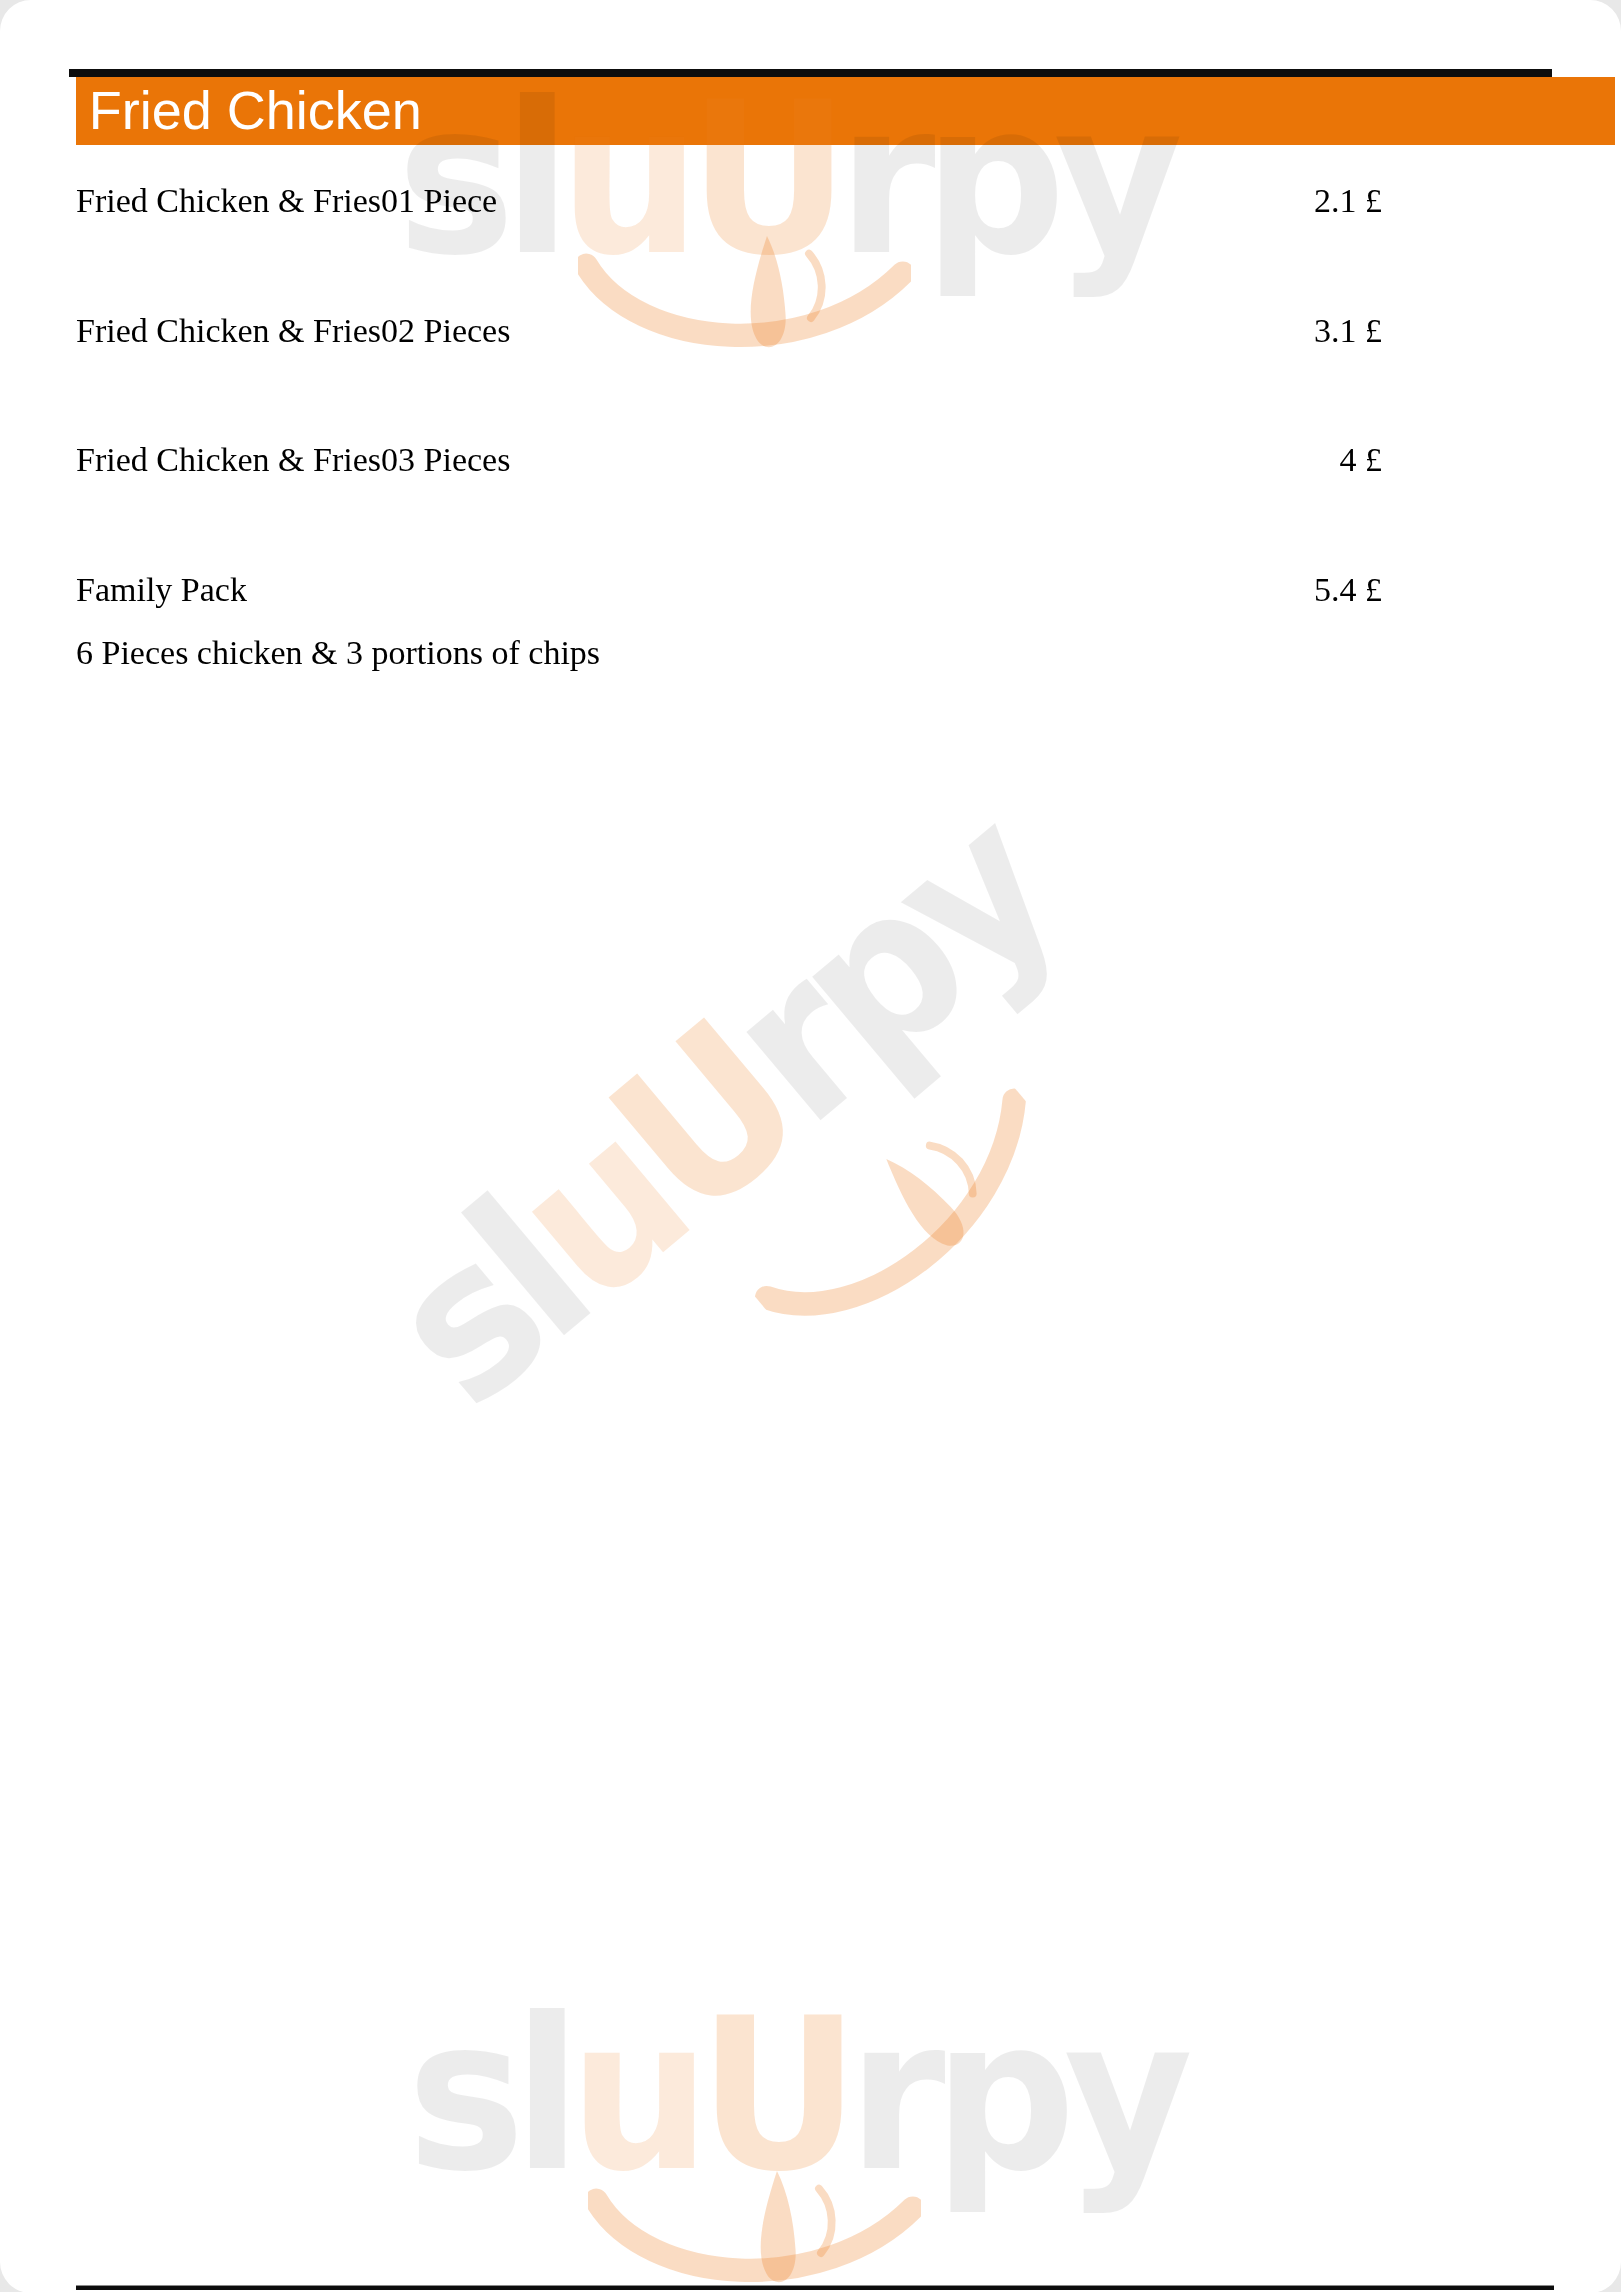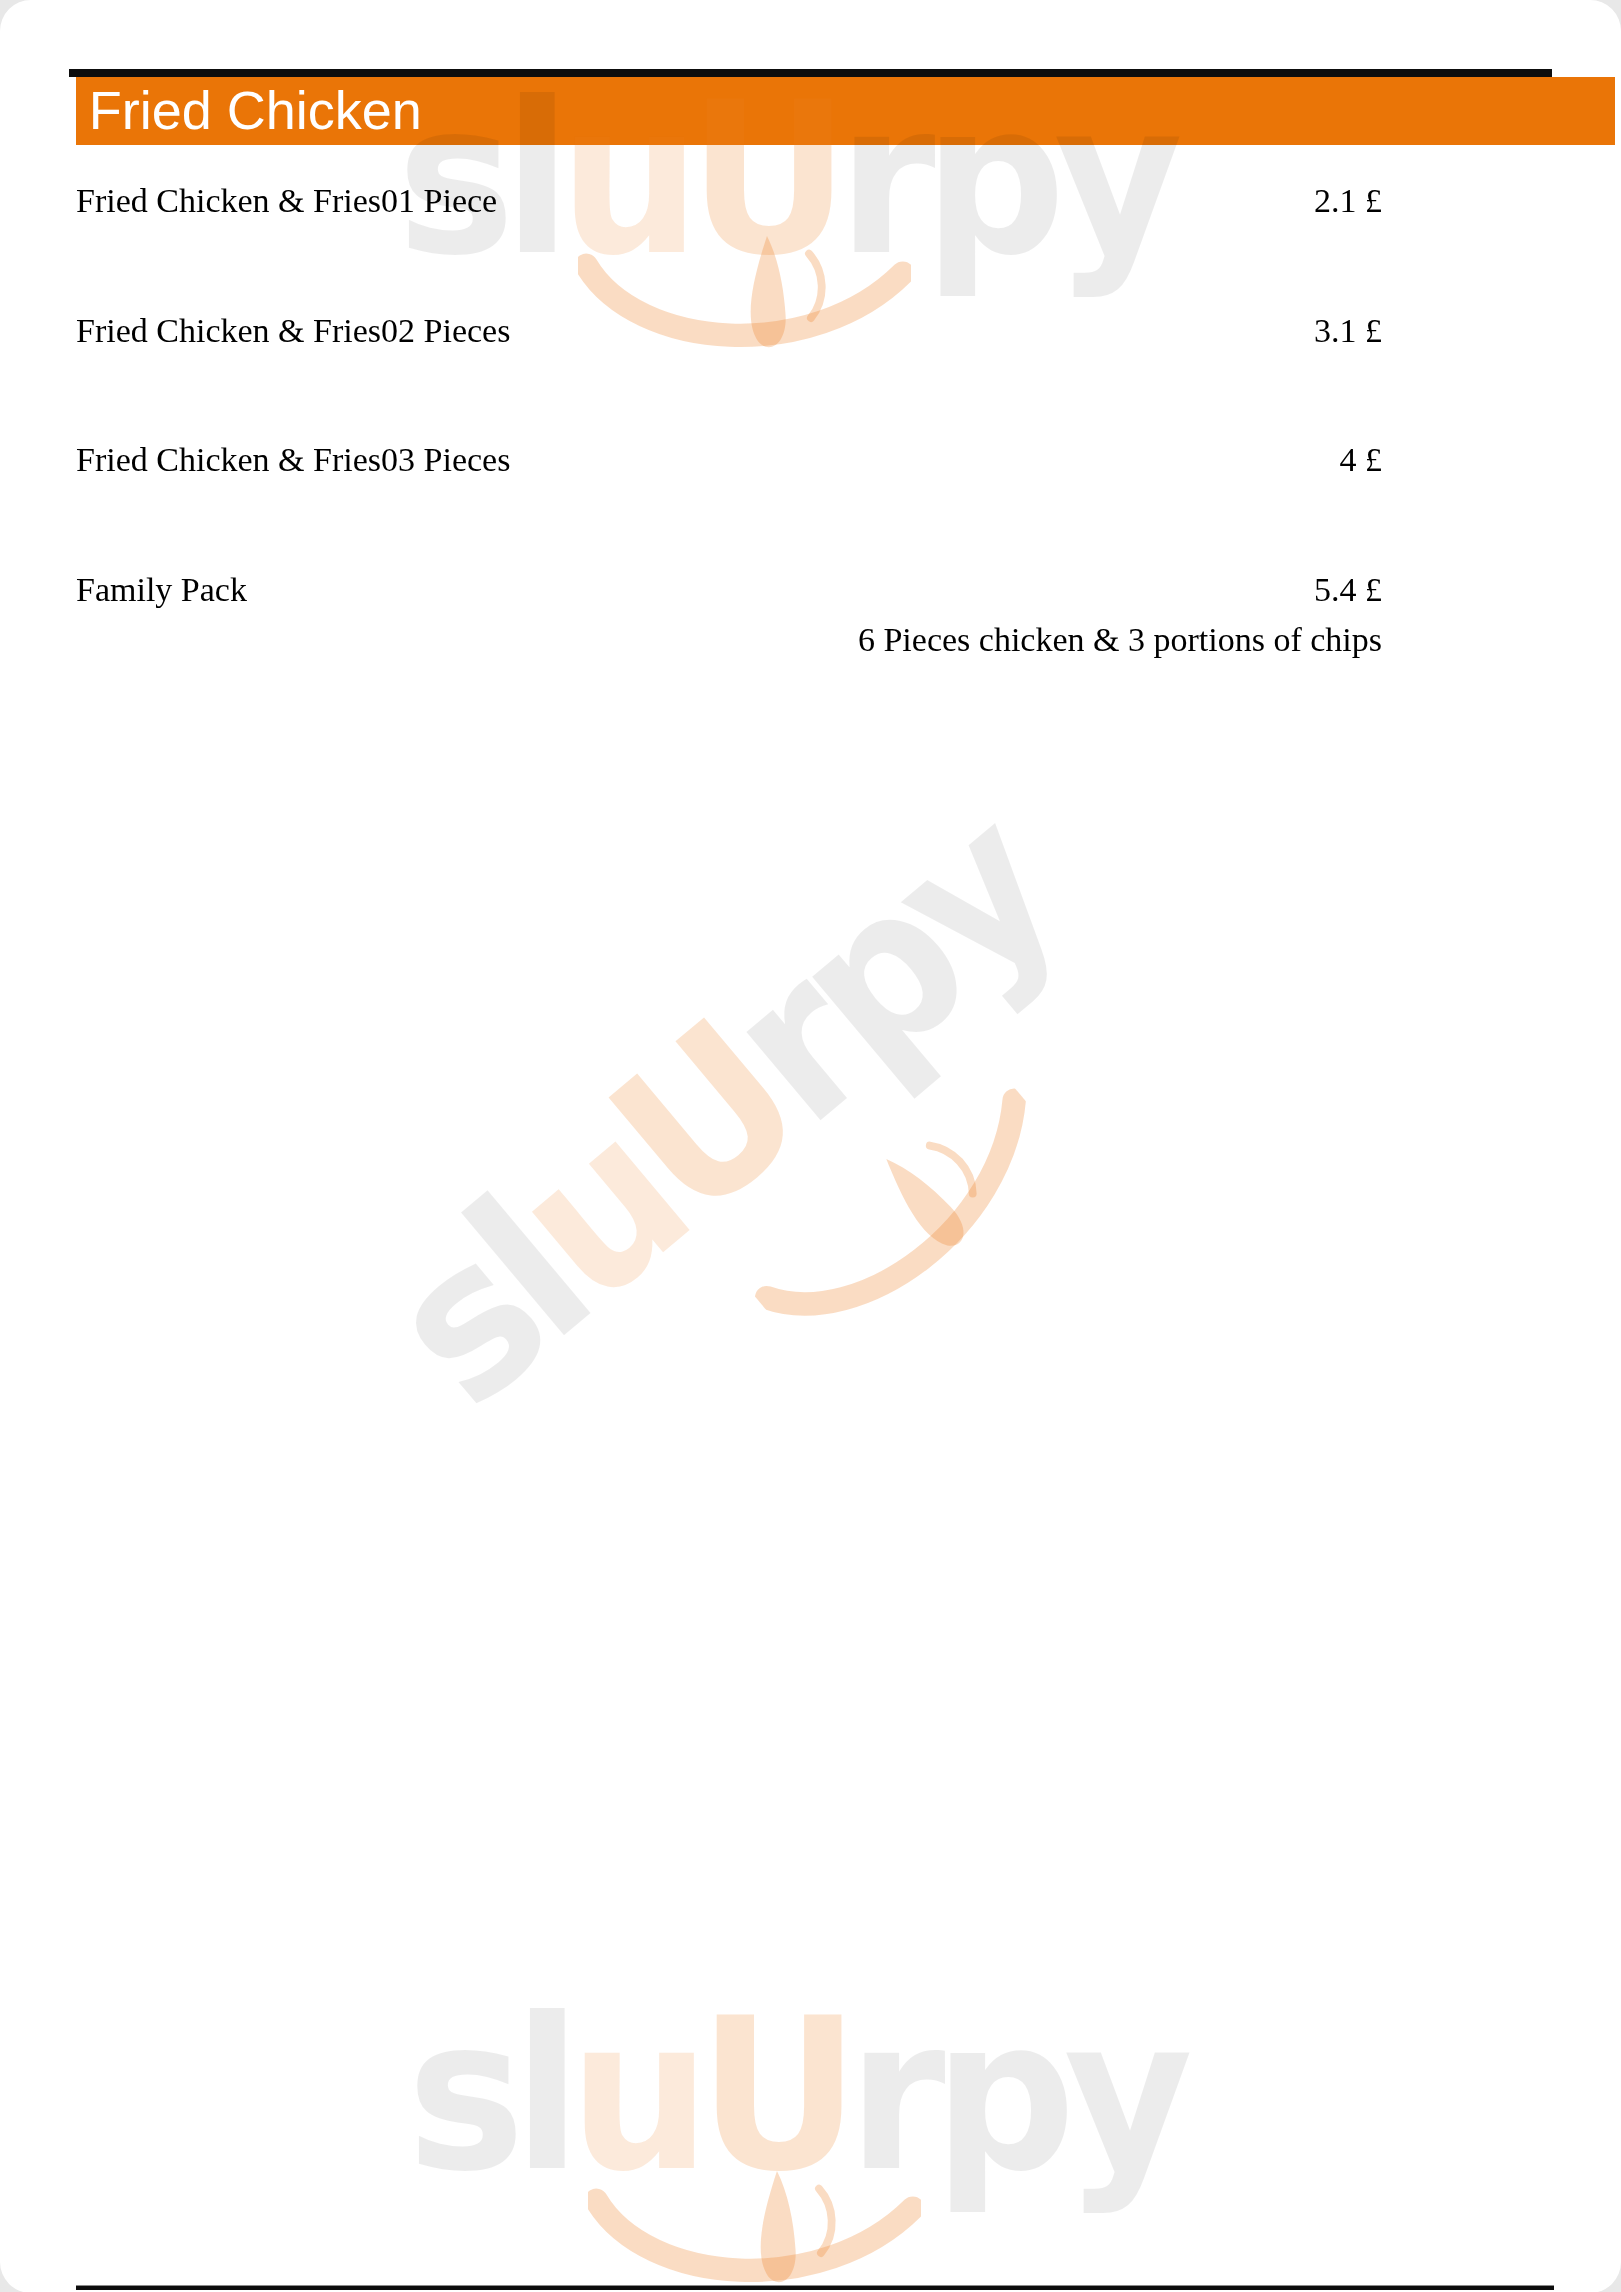--- a/index.html
+++ b/index.html
@@ -64,21 +64,21 @@
     z-index:3;
     color:var(--body-text,#000000);
   }
   .row-main{
     display:flex;justify-content:space-between;align-items:flex-end;
     font-size:34px;line-height:41px;
   }
   .item-name{white-space:nowrap;}
   .item-price{white-space:nowrap;text-align:right;}
   .item-desc{
-    font-size:34px;line-height:41px;margin-top:9px;text-align:right;
+    font-size:34px;line-height:41px;margin-top:22px;
   }
   .item-desc:empty{display:none;}
 </style>
 </head>
 <body>
 
 <div class="page">
 
   <div class="top-rule"></div>
 

